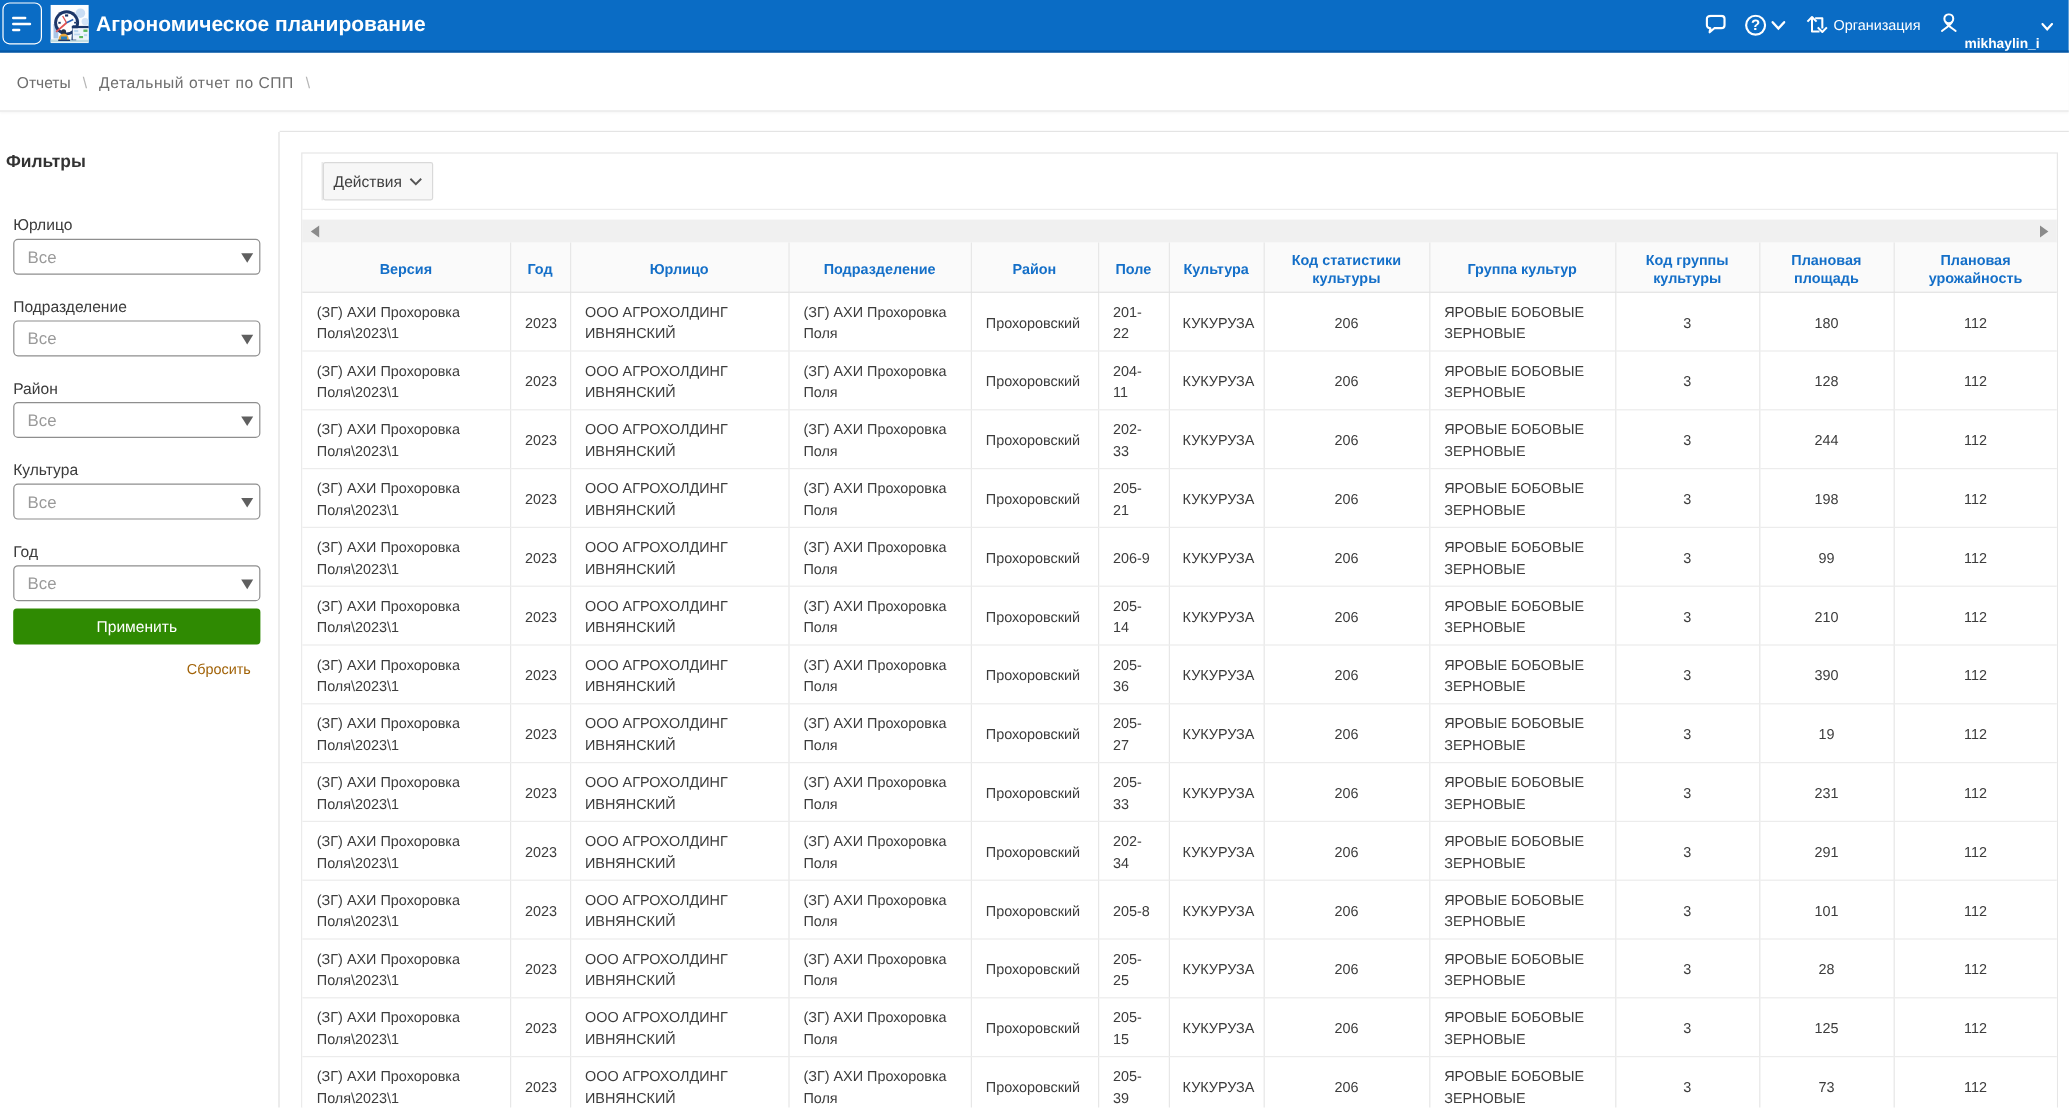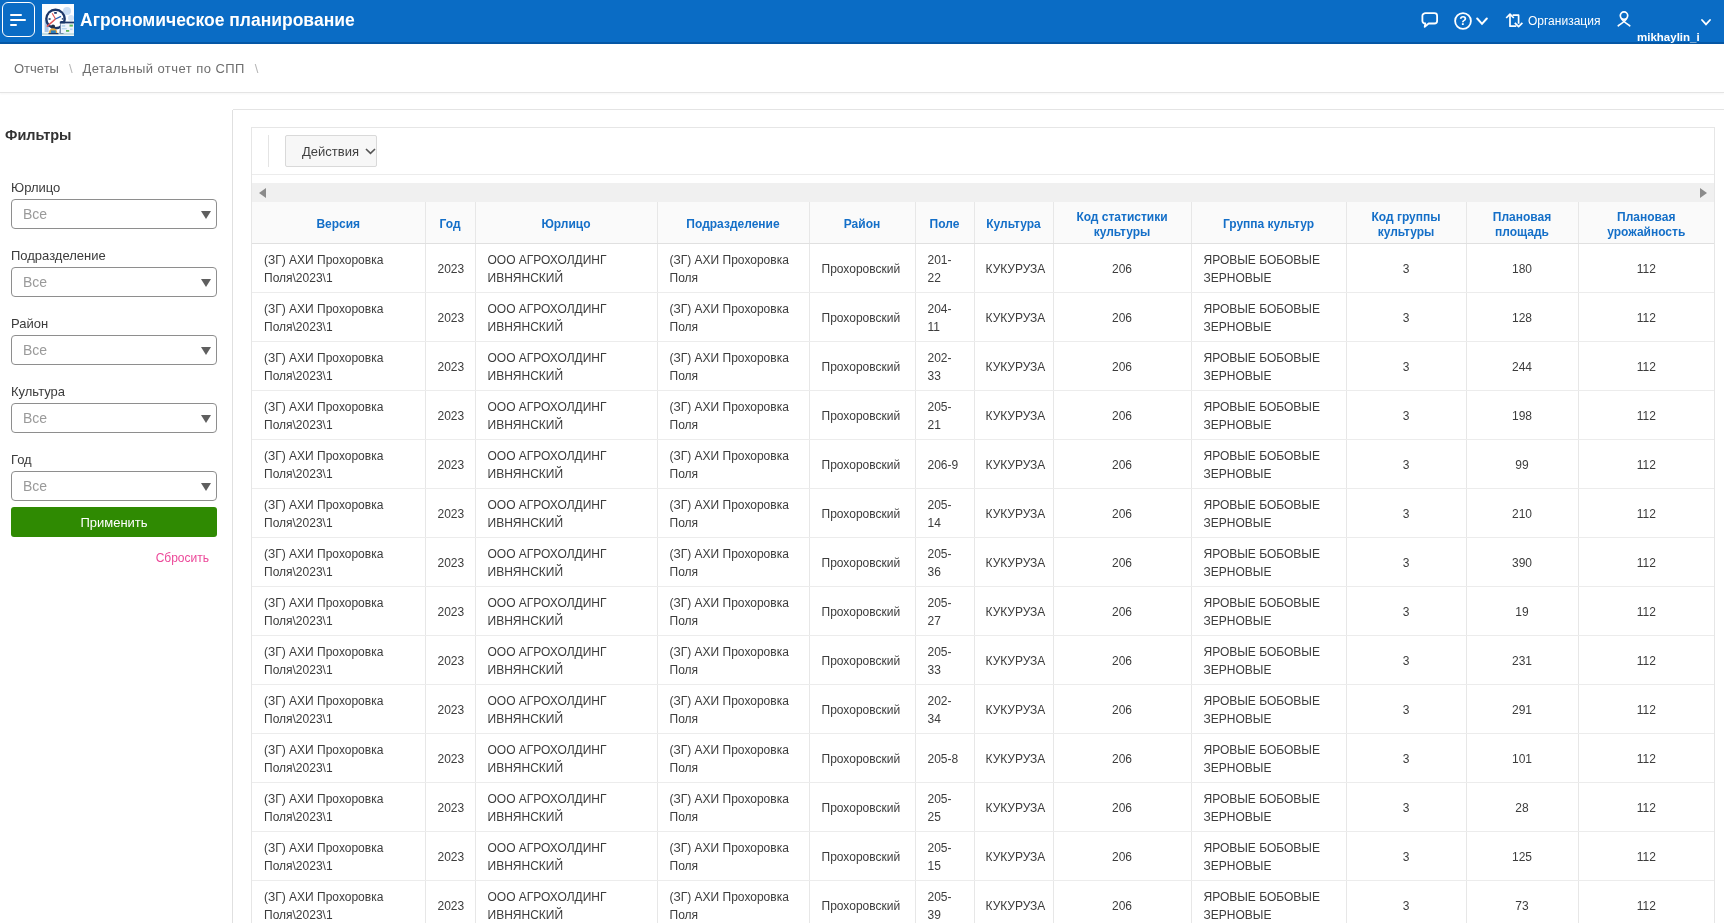--- a/index.html
+++ b/index.html
@@ -40,42 +40,42 @@
 .fselect { width:206px; height:30px; border:1px solid #8e8e8e; border-radius:4px;
   background:#fff; position:relative; display:flex; align-items:center;
   padding-left:11px; color:#9a9a9a; font-size:14px; }
 .fselect:after { content:""; position:absolute; right:5px; top:11px;
   border-left:5.5px solid transparent; border-right:5.5px solid transparent;
   border-top:8px solid #5f5f5f; }
 .apply-btn { width:206px; height:30px; margin-top:6px; background:#2f8a02;
   color:#fff; font-size:13px; border:none; border-radius:3px;
   display:flex; align-items:center; justify-content:center; }
 .reset-link { width:198px; text-align:right; margin-top:14px;
-  font-size:12px; color:#ec4899; }
+  font-size:12px; color:#a16207; }
 
 
 .main { flex:1; margin-top:16px; border-top:1px solid #e4e4e4; padding:17px 10px 0 18px; }
 .ir { width:1464px; border:1px solid #e6e6e6; background:#fff; }
 .toolbar { height:47px; border-bottom:1px solid #ececec;
   display:flex; align-items:center; padding-left:8px; position:relative; }
 .tb-search { display:flex; height:32px; }
 .tb-lens { width:47px; height:32px; background:#f7f7f7;
   border:1px solid #d9d9d9; border-radius:2px 0 0 2px;
   display:flex; align-items:center; justify-content:center; }
 .tb-input { width:211px; height:32px; background:#fff;
   border:1px solid #d9d9d9; border-left:none; }
 .tb-go { width:89px; height:32px; background:#f7f7f7;
   border:1px solid #d9d9d9; border-left:none; border-radius:0 2px 2px 0;
   font-size:12.5px; font-weight:bold; color:#404040;
   display:flex; align-items:center; justify-content:center; }
 .tb-div { width:1px; height:32px; background:#e4e4e4; margin-left:8px; }
 .tb-actions { width:92px; height:32px; background:#f7f7f7;
-  border:1px solid #d9d9d9; border-radius:2px; margin-left:16px;
+  border:1px solid #d9d9d9; border-radius:2px; margin-left:0;
   font-size:13px; color:#404040;
-  display:flex; align-items:center; justify-content:flex-end; gap:6px; }
+  display:flex; align-items:center; justify-content:center; gap:6px; }
 
 
 .gap8 { height:8px; background:#fff; }
 
 
 .strip { height:19px; background:#f0f0f0; position:relative; }
 .strip .la { position:absolute; left:7px; top:4.5px;
   border-top:5px solid transparent; border-bottom:5px solid transparent;
   border-right:7px solid #8b8b8b; }
 .strip .ra { position:absolute; right:7px; top:4.5px;

